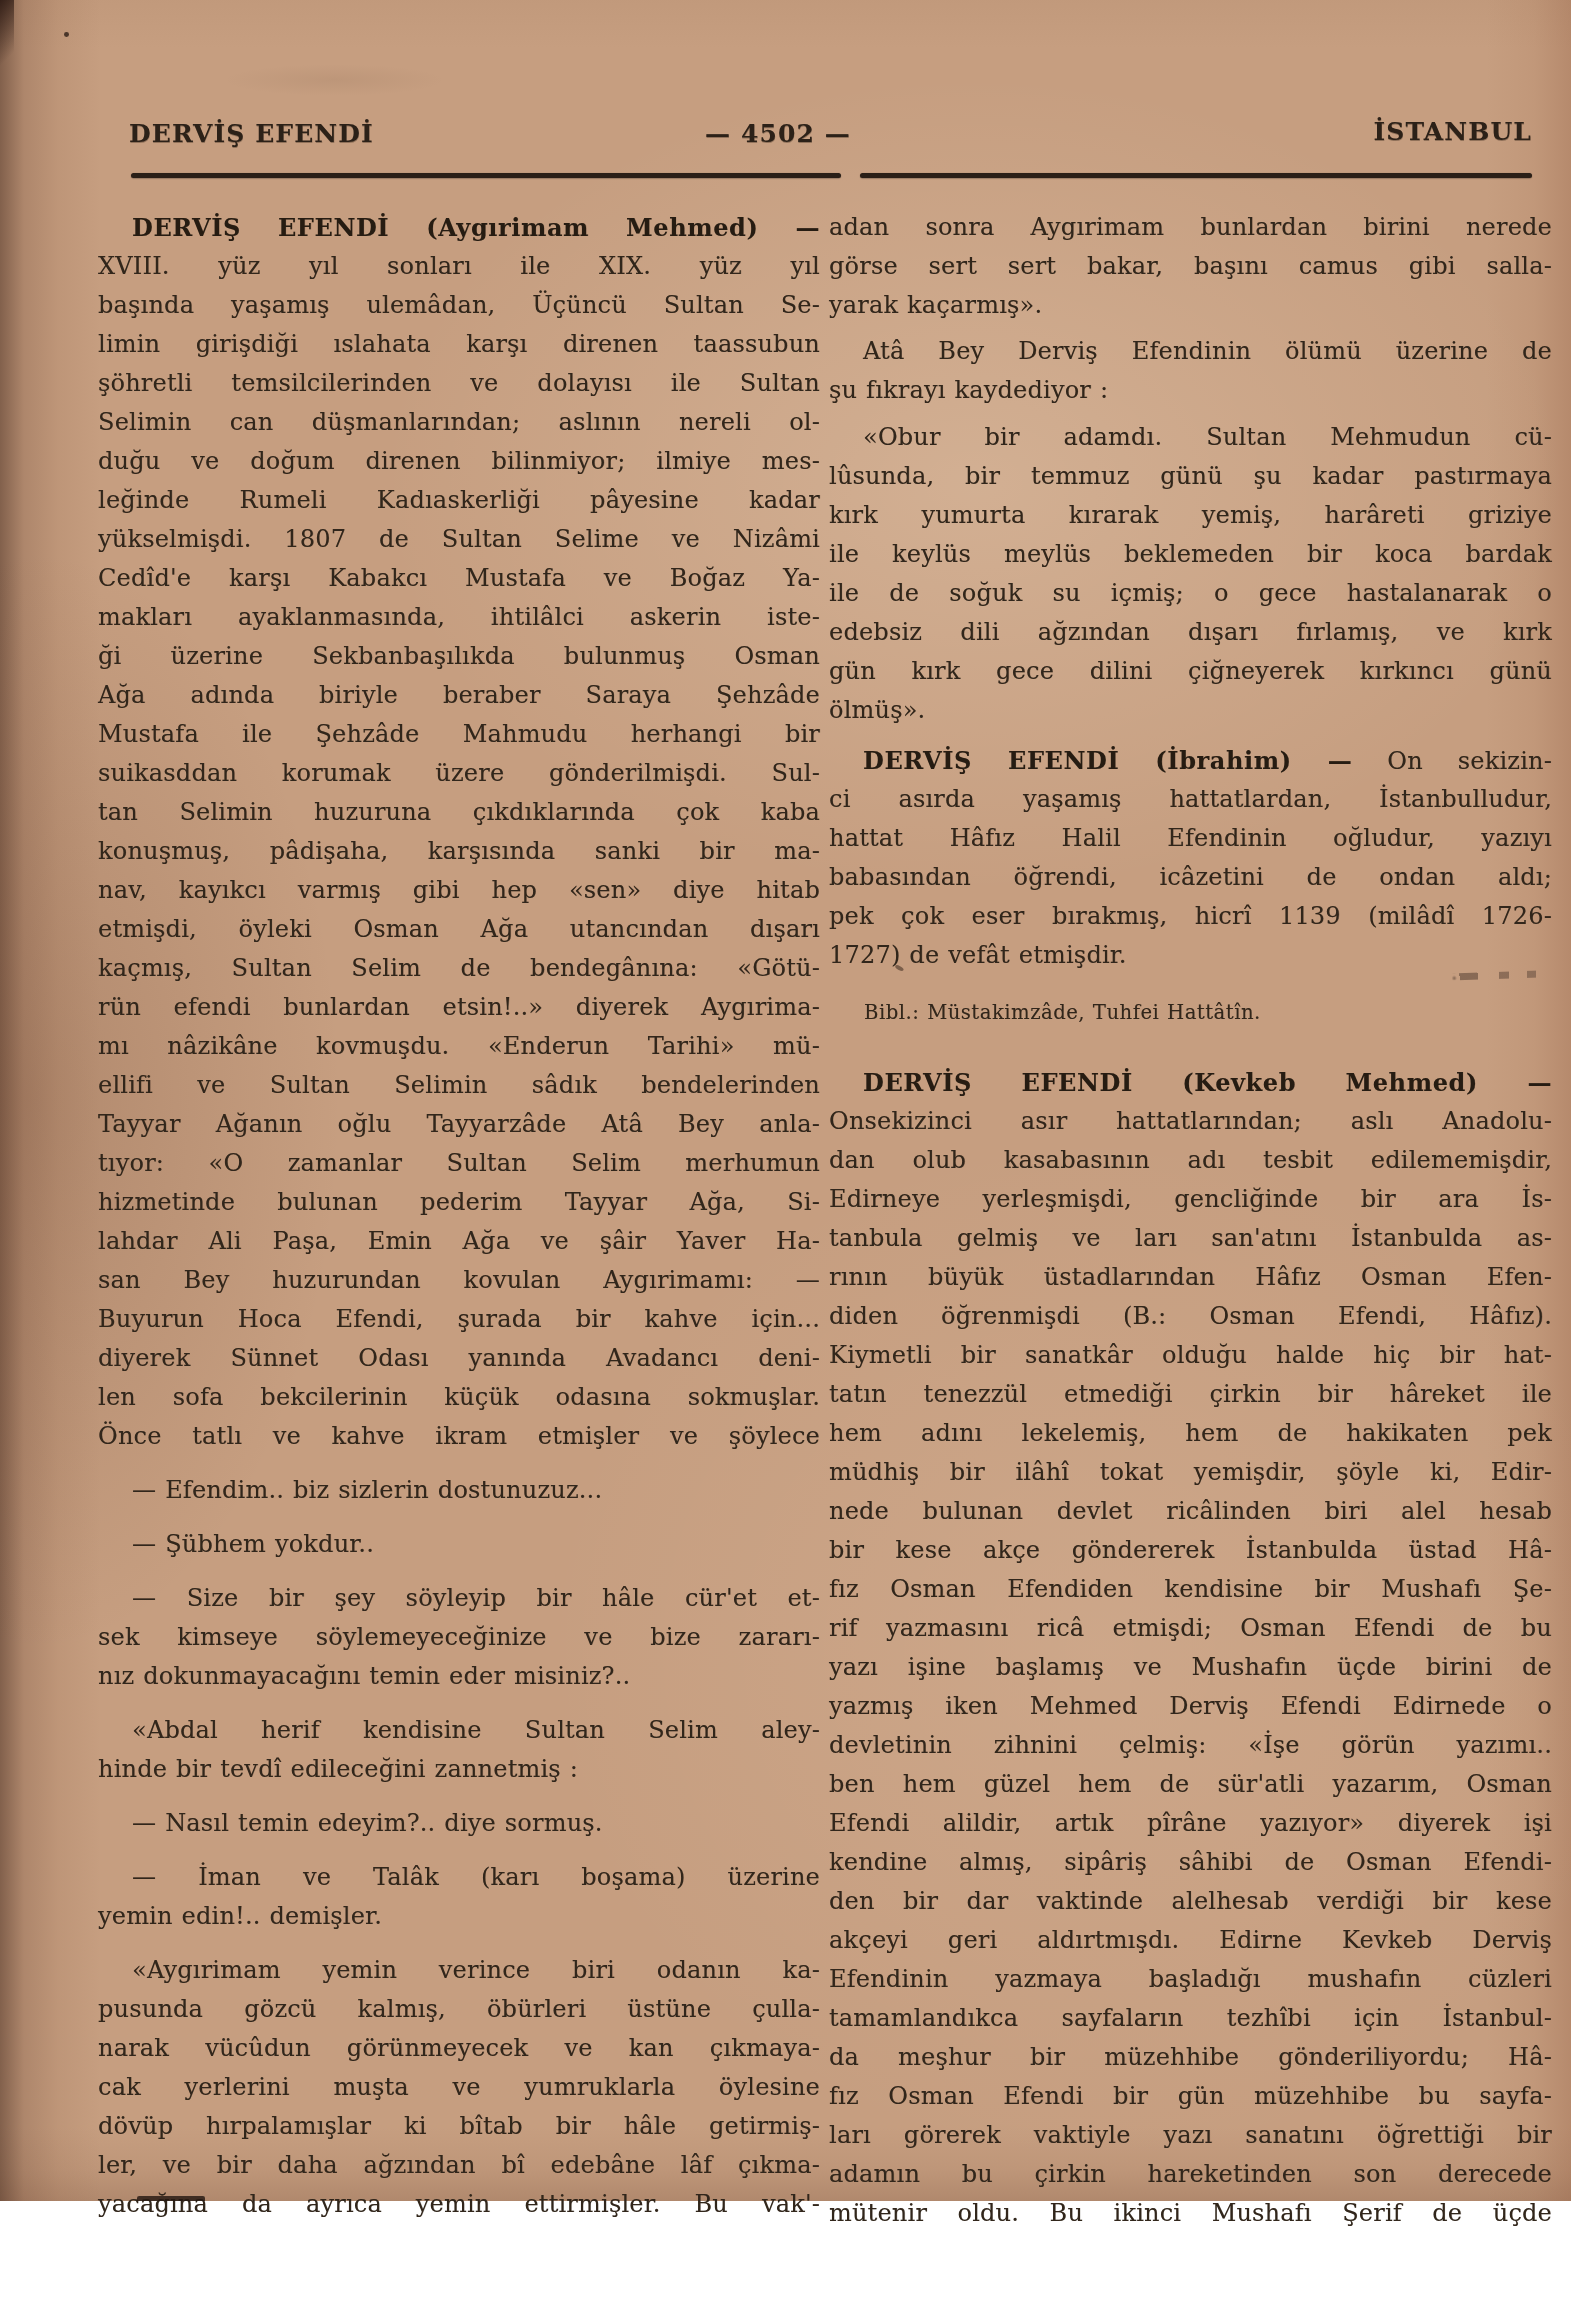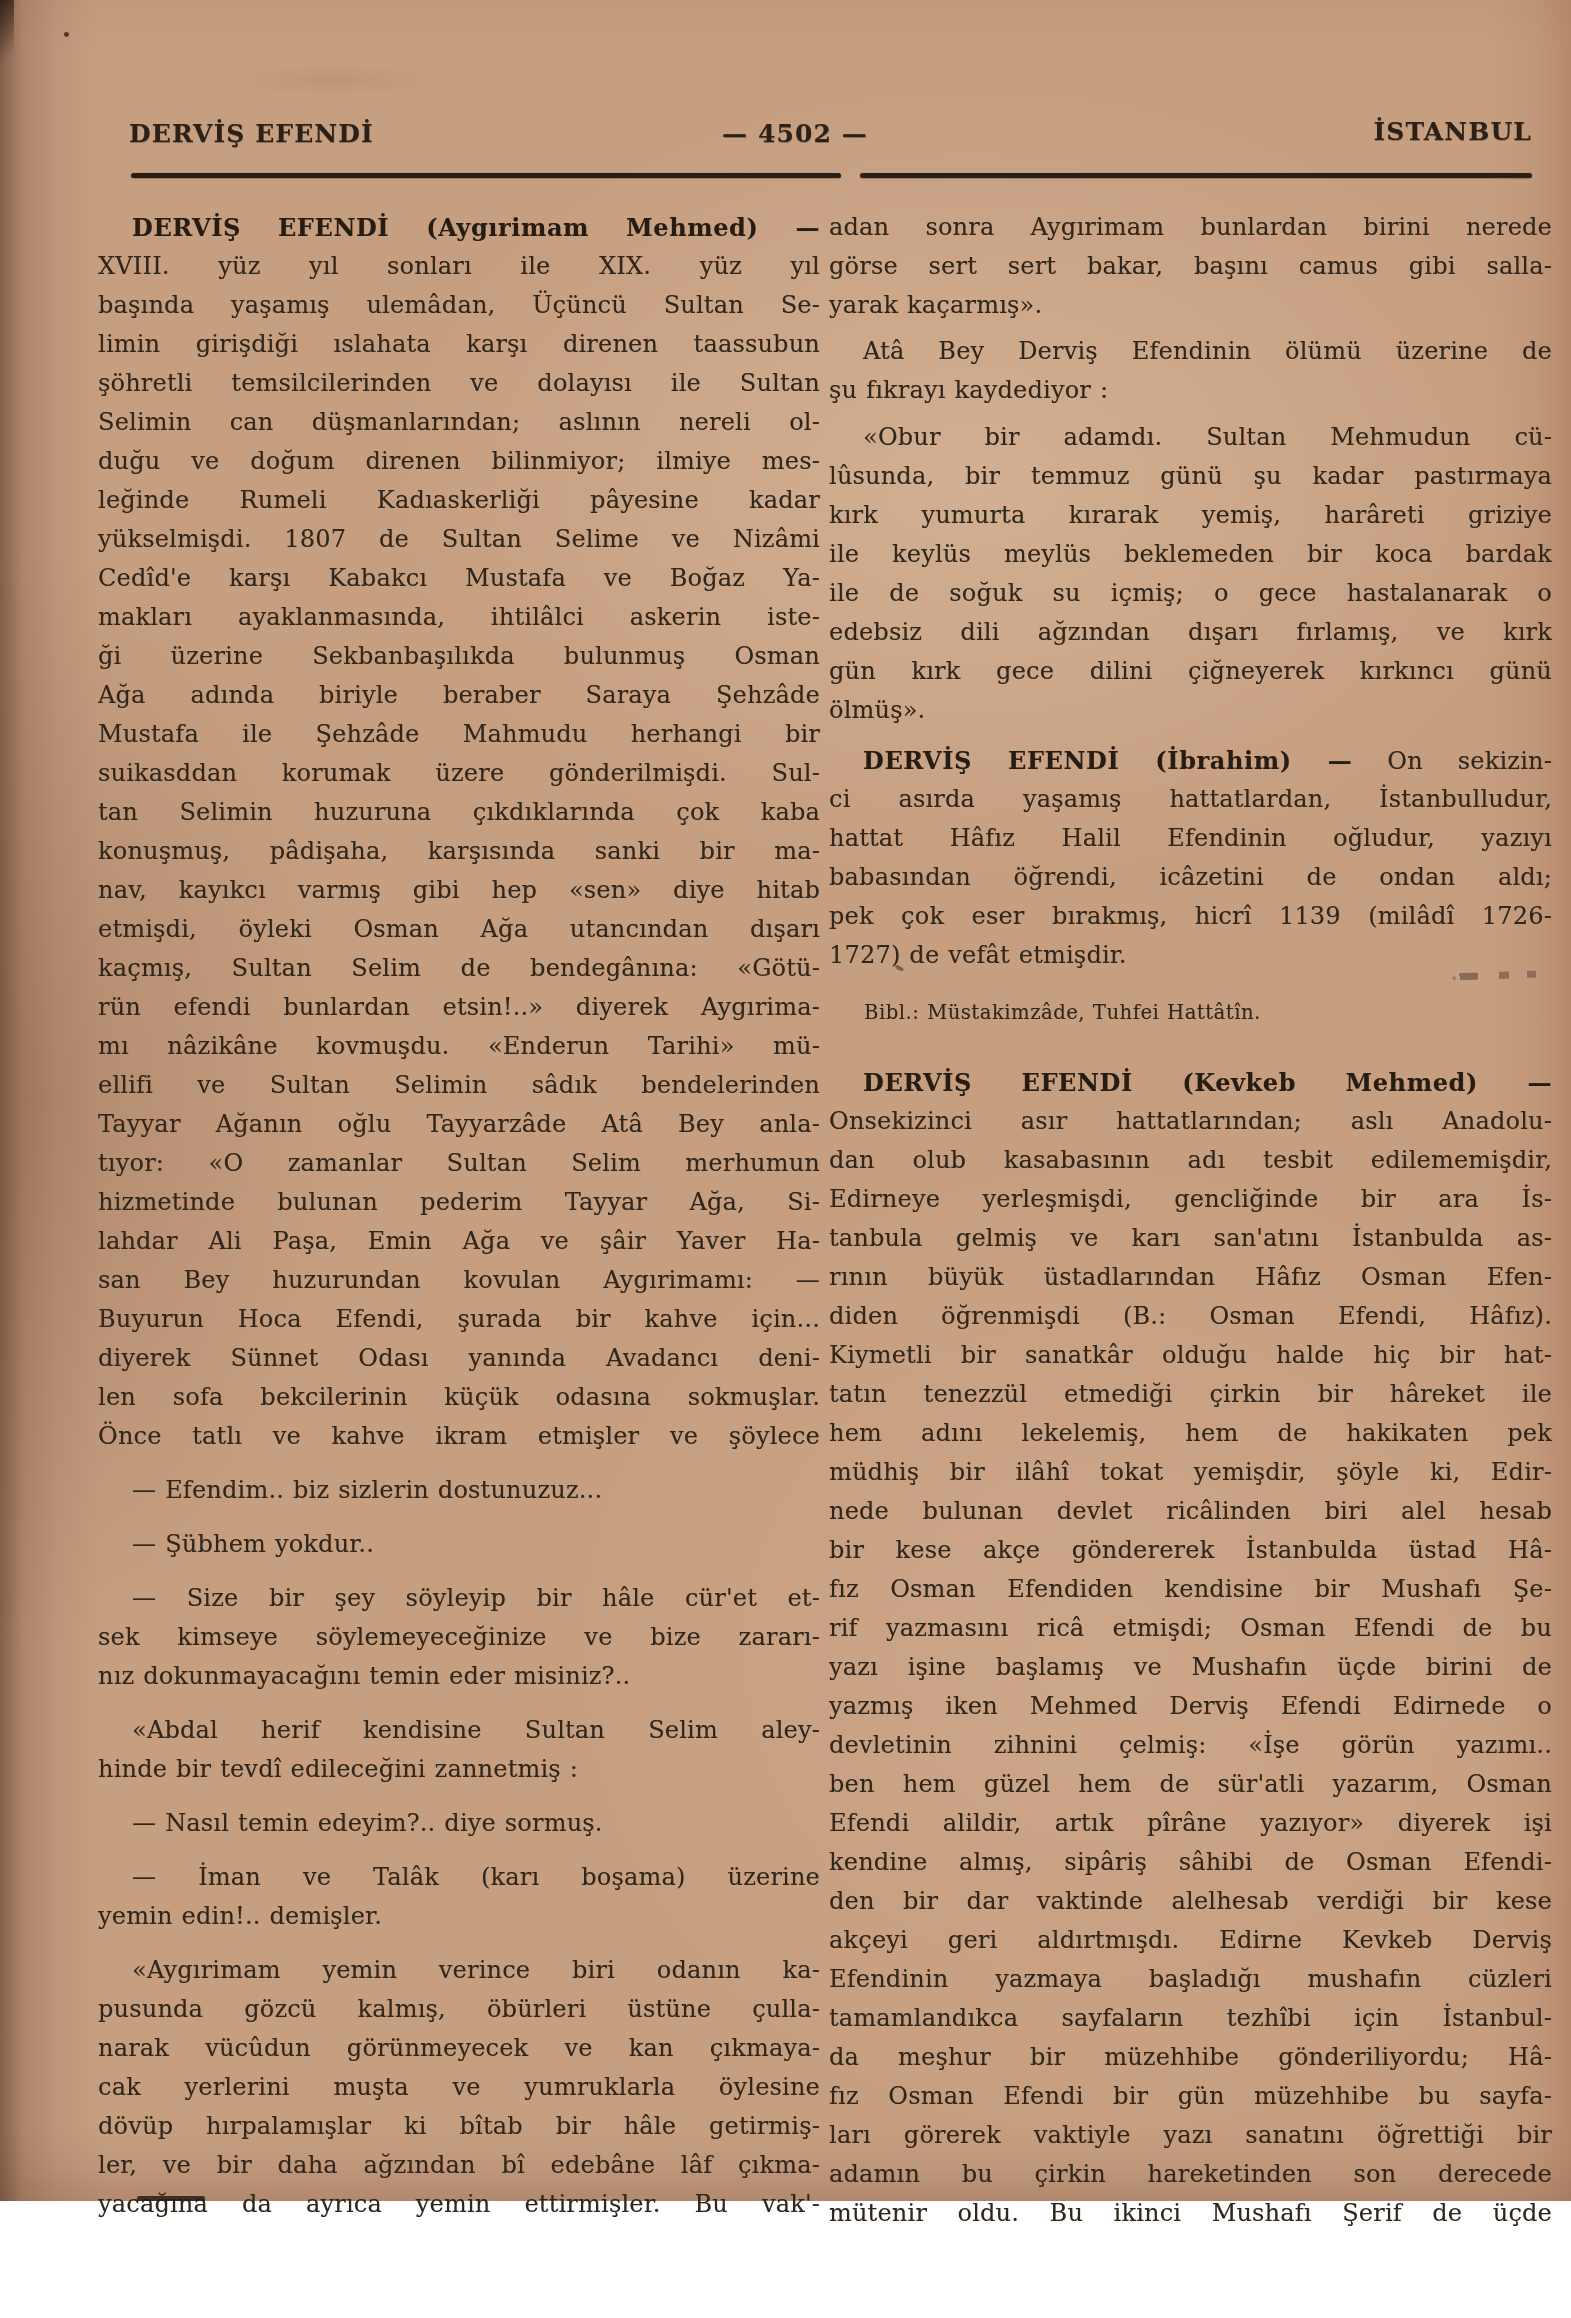--- a/index.html
+++ b/index.html
@@ -25,21 +25,21 @@
   .runhead {
     position: absolute;
     font-weight: bold;
     font-size: 25px;
     letter-spacing: 1.1px;
     color: #2c2118;
     text-shadow: 0.3px 0.5px 0.4px rgba(44,30,18,0.35);
     white-space: nowrap;
   }
   #head-left   { left: 129px;  top: 119px; }
-  #head-center { left: 705px; top: 119px; width: 180px; text-align: center; }
+  #head-center { left: 705px; top: 119px; width: 180px; }
   #head-right  { right: 39px;  top: 117px; }
   .rule {
     position: absolute;
     top: 173px; height: 4.8px;
     background: #2a1f17;
     border-radius: 2.7px;
     box-shadow: 0 0.5px 1.1px rgba(42,31,23,0.5);
   }
   #rule-left  { left: 131px;  width: 710px; }
   #rule-right { left: 860px; width: 672px; }
@@ -175,21 +175,21 @@
       <div class="line">ci asırda yaşamış hattatlardan, İstanbulludur,</div>
       <div class="line">hattat Hâfız Halil Efendinin oğludur, yazıyı</div>
       <div class="line">babasından öğrendi, icâzetini de ondan aldı;</div>
       <div class="line">pek çok eser bırakmış, hicrî 1139 (milâdî 1726-</div>
       <div class="line last">1727) de vefât etmişdir.</div>
       <div class="line last bib" style="margin-top: 18px;">Bibl.: Müstakimzâde, Tuhfei Hattâtîn.</div>
       <div class="line ind" style="margin-top: 31px;"><span class="lead">DERVİŞ EFENDİ (Kevkeb Mehmed) —</span></div>
       <div class="line">Onsekizinci asır hattatlarından; aslı Anadolu-</div>
       <div class="line">dan olub kasabasının adı tesbit edilememişdir,</div>
       <div class="line">Edirneye yerleşmişdi, gencliğinde bir ara İs-</div>
-      <div class="line">tanbula gelmiş ve karı san'atını İstanbulda as-</div>
+      <div class="line">tanbula gelmiş ve ları san'atını İstanbulda as-</div>
       <div class="line">rının büyük üstadlarından Hâfız Osman Efen-</div>
       <div class="line">diden öğrenmişdi (B.: Osman Efendi, Hâfız).</div>
       <div class="line">Kiymetli bir sanatkâr olduğu halde hiç bir hat-</div>
       <div class="line">tatın tenezzül etmediği çirkin bir hâreket ile</div>
       <div class="line">hem adını lekelemiş, hem de hakikaten pek</div>
       <div class="line">müdhiş bir ilâhî tokat yemişdir, şöyle ki, Edir-</div>
       <div class="line">nede bulunan devlet ricâlinden biri alel hesab</div>
       <div class="line">bir kese akçe göndererek İstanbulda üstad Hâ-</div>
       <div class="line">fız Osman Efendiden kendisine bir Mushafı Şe-</div>
       <div class="line">rif yazmasını ricâ etmişdi; Osman Efendi de bu</div>

